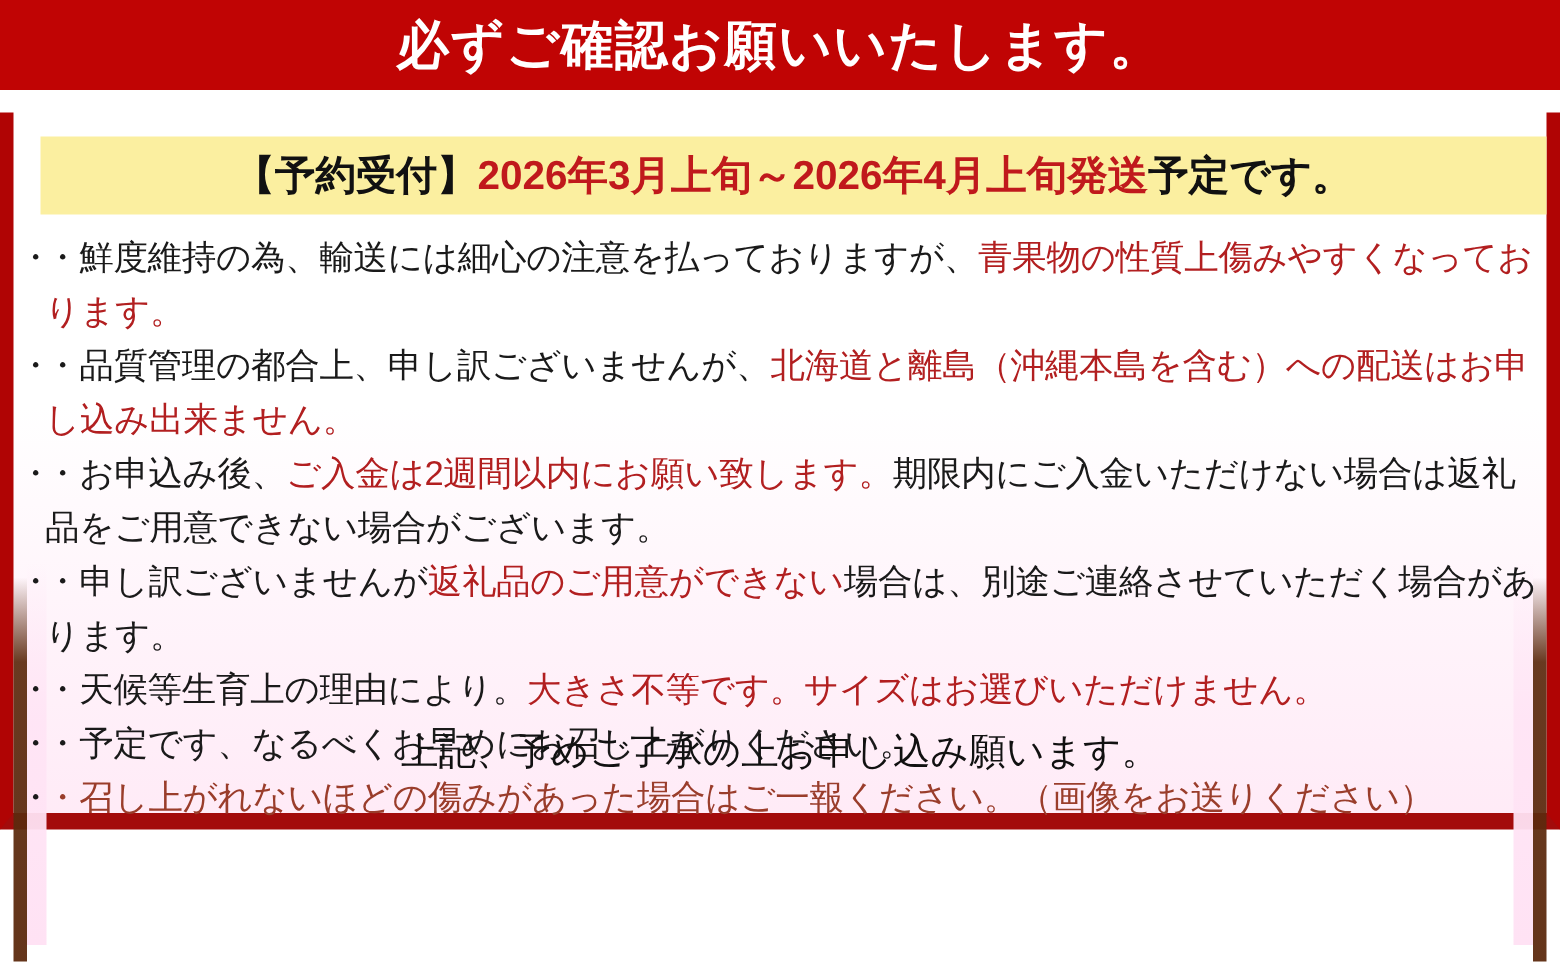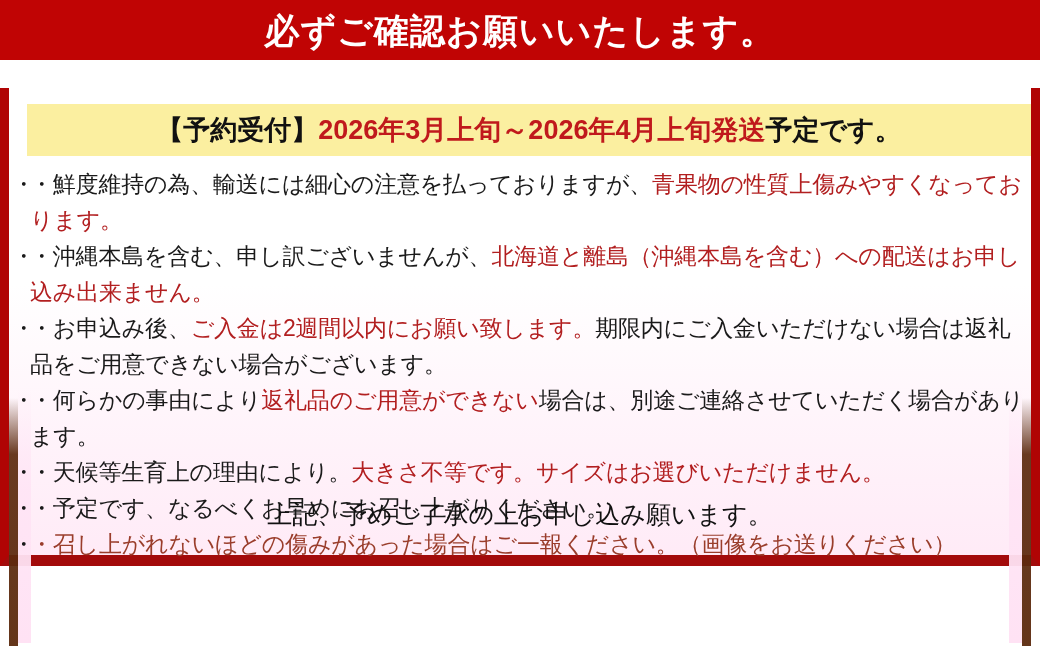--- a/index.html
+++ b/index.html
@@ -38,21 +38,21 @@
     font-weight: bold;
     letter-spacing: 1px;
     line-height: 1;
     white-space: nowrap;
   }
 
   
   .notice-body {
     position: absolute;
     left: 0;
-    top: 88px;
+    top: 75px;
     width: 1040px;
     height: 478px;
     box-sizing: border-box;
     border-left: 9px solid #b00404;
     border-right: 9px solid #b00404;
     border-bottom: 11px solid #a30b0b;
     background:
       linear-gradient(to bottom,
         rgba(255,255,255,1) 0%,
         rgba(255,255,255,1) 42%,
@@ -163,23 +163,23 @@
     <div class="inner-pink-right"></div>
 
     <div class="reservation-banner">
       <div class="reservation-banner-text">
         <span>【予約受付】</span><span class="hl">2026年3月上旬～2026年4月上旬発送</span><span>予定です。</span>
       </div>
     </div>
 
     <div class="notice-list">
         <div class="notice-item"><span>・鮮度維持の為、輸送には細心の注意を払っておりますが、</span><span class="hl">青果物の性質上傷みやすくなっております。</span></div>
-        <div class="notice-item"><span>・沖縄本島を含む、申し訳ございませんが、</span><span class="hl">北海道と離島（沖縄本島を含む）への配送はお申し込み出来ません。</span></div>
+        <div class="notice-item"><span>・品質管理の都合上、申し訳ございませんが、</span><span class="hl">北海道と離島（沖縄本島を含む）への配送はお申し込み出来ません。</span></div>
         <div class="notice-item"><span>・お申込み後、</span><span class="hl">ご入金は2週間以内にお願い致します。</span><span>期限内にご入金いただけない場合は返礼品をご用意できない場合がございます。</span></div>
-        <div class="notice-item"><span>・何らかの事由により</span><span class="hl">返礼品のご用意ができない</span><span>場合は、別途ご連絡させていただく場合があります。</span></div>
+        <div class="notice-item"><span>・申し訳ございませんが</span><span class="hl">返礼品のご用意ができない</span><span>場合は、別途ご連絡させていただく場合があります。</span></div>
         <div class="notice-item"><span>・天候等生育上の理由により。</span><span class="hl">大きさ不等です。サイズはお選びいただけません。</span></div>
         <div class="notice-item"><span>・予定です、なるべくお早めにお召し上がりください。</span></div>
         <div class="notice-item tone-warm"><span class="hl">・召し上がれないほどの傷みがあった場合はご一報ください。（画像をお送りください）</span></div>
       </div>
 
     <div class="notice-footer">上記、予めご了承の上お申し込み願います。</div>
 
   </div>
 </div>
 

